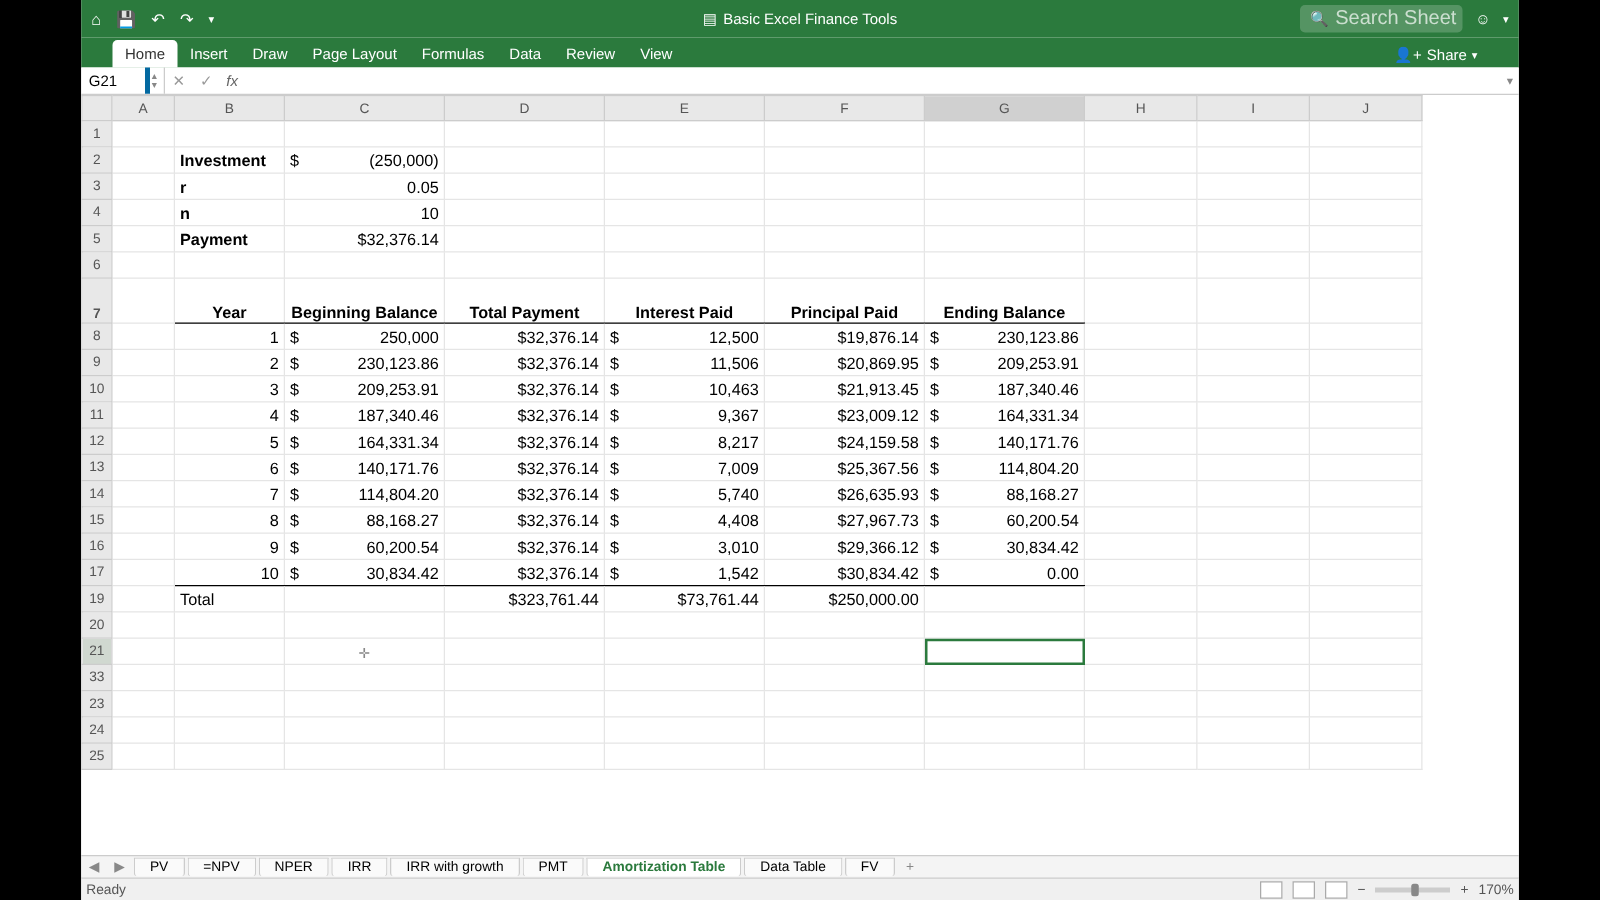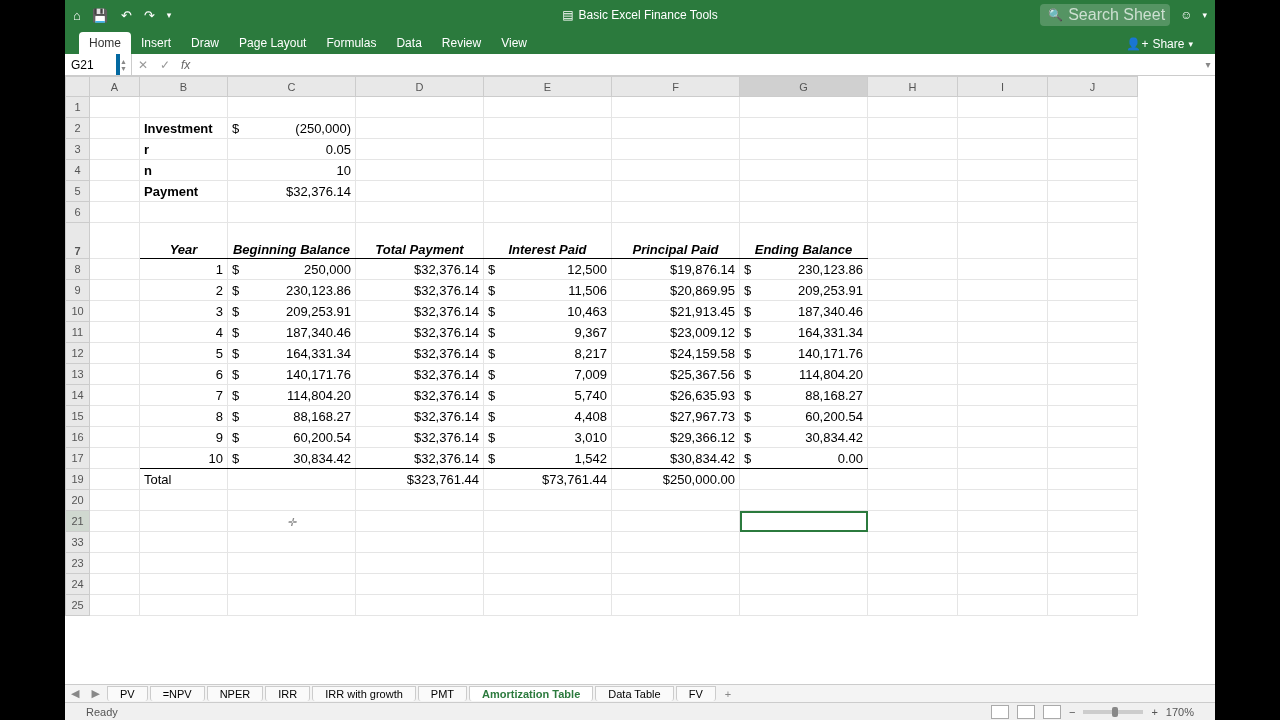--- a/index.html
+++ b/index.html
@@ -10,21 +10,21 @@
 .titlebar { height: 30px; background: #2b7a3d; display: flex; align-items: center; padding: 0 8px; color: #fff; font-size: 12px; position: relative; }
 .titlebar .icons-left { display: flex; gap: 12px; align-items: center; }
 .titlebar .icons-left span { cursor: pointer; font-size: 13px; }
 .titlebar .doc-title { position: absolute; left: 50%; transform: translateX(-50%); display: flex; align-items: center; gap: 5px; }
 .titlebar .right { margin-left: auto; display: flex; align-items: center; gap: 10px; }
 .search-wrap { background: rgba(255,255,255,0.2); border-radius: 4px; padding: 2px 8px; display: flex; align-items: center; gap: 5px; width: 130px; }
 .search-wrap input { background: transparent; border: none; color: #fff; font-size: 16px; width: 100px; outline: none; }
 .search-wrap input::placeholder { color: rgba(255,255,255,0.7); }
 
 
-.ribbon { height: 24px; background: #2b7a3d; display: flex; align-items: flex-end; padding: 0 14px; color: #fff; font-size: 12px; }
+.ribbon { height: 24px; background: #2b7a3d; display: flex; align-items: flex-end; padding: 0 25px; color: #fff; font-size: 12px; }
 .ribbon .tab { padding: 4px 10px; cursor: pointer; border-radius: 4px 4px 0 0; }
 .ribbon .tab.active { background: #fff; color: #333; }
 .ribbon .share { margin-left: auto; display: flex; align-items: center; gap: 4px; padding: 3px 8px; }
 
 
 .formula-bar { height: 22px; border-bottom: 1px solid #ccc; display: flex; align-items: center; font-size: 12px; background: #fff; }
 .name-box { width: 55px; border-right: 4px solid #0369a1; padding: 0 6px; height: 100%; display: flex; align-items: center; }
 .name-stepper { width: 12px; display: flex; flex-direction: column; font-size: 7px; color: #888; border-right: 1px solid #ccc; height: 100%; justify-content: center; }
 .fb-btn { width: 22px; text-align: center; color: #999; cursor: pointer; }
 .fx { font-style: italic; color: #666; padding: 0 5px; }
@@ -38,39 +38,39 @@
 .sheet th.corner { width: 24px; background: #e8e8e8; }
 .sheet td.rh { background: #e8e8e8; border: 1px solid #ccc; text-align: center; color: #555; font-size: 11px; width: 24px; height: 21px; }
 .sheet td.rh.sel { background: #d0d8d0; }
 .sheet td { border: 1px solid #e5e5e5; padding: 1px 4px; height: 21px; white-space: nowrap; overflow: hidden; }
 .col-A { width: 50px; } .col-B { width: 88px; } .col-C { width: 128px; } .col-D { width: 128px; }
 .col-E { width: 128px; } .col-F { width: 128px; } .col-G { width: 128px; } .col-H { width: 90px; }
 .col-I { width: 90px; } .col-J { width: 90px; }
 .bold { font-weight: bold; }
 .ar { text-align: right; }
 .al { text-align: left; }
-.ac { text-align: center; font-style: italic; }
+.ac { text-align: center; }
 .hdr-row td { font-weight: bold; vertical-align: bottom; height: 36px; }
 .bot-border { border-bottom: 1.5px solid #000 !important; }
 .sel-cell { outline: 2px solid #2b7a3d; outline-offset: -2px; background: #fff; position: relative; }
 .curs { display: inline-block; color: #888; font-size: 11px; }
 .th-sel { background: #d0d0d0 !important; }
 
 
 .money { display: flex; justify-content: space-between; }
 
 
 .sheet-tabs { height: 18px; background: #f4f4f4; border-top: 1px solid #ccc; display: flex; align-items: center; font-size: 11px; }
 .st-nav { padding: 0 6px; color: #888; cursor: pointer; }
 .st-tab { border: 1px solid #ccc; border-bottom: none; padding: 1px 12px; margin: 0 1px; background: #fafafa; cursor: pointer; border-radius: 0 0 3px 3px; }
 .st-tab.active { background: #fff; color: #2b7a3d; font-weight: bold; }
 .st-add { padding: 0 8px; color: #888; cursor: pointer; }
 
 
-.status { height: 18px; background: #f0f0f0; border-top: 1px solid #ccc; display: flex; align-items: center; font-size: 11px; padding: 0 21px; color: #555; }
+.status { height: 18px; background: #f0f0f0; border-top: 1px solid #ccc; display: flex; align-items: center; font-size: 11px; padding: 0 4px; color: #555; }
 .status .right { margin-left: auto; display: flex; align-items: center; gap: 8px; }
 .view-btn { width: 18px; height: 14px; border: 1px solid #aaa; cursor: pointer; background: #fff; }
 .zoom-slider { width: 60px; height: 4px; background: #ccc; position: relative; }
 .zoom-slider::after { content: ''; position: absolute; left: 48%; top: -3px; width: 6px; height: 10px; background: #888; border-radius: 2px; }
 </style>
 </head>
 <body>
 
 <div class="app">
   <div class="titlebar">

